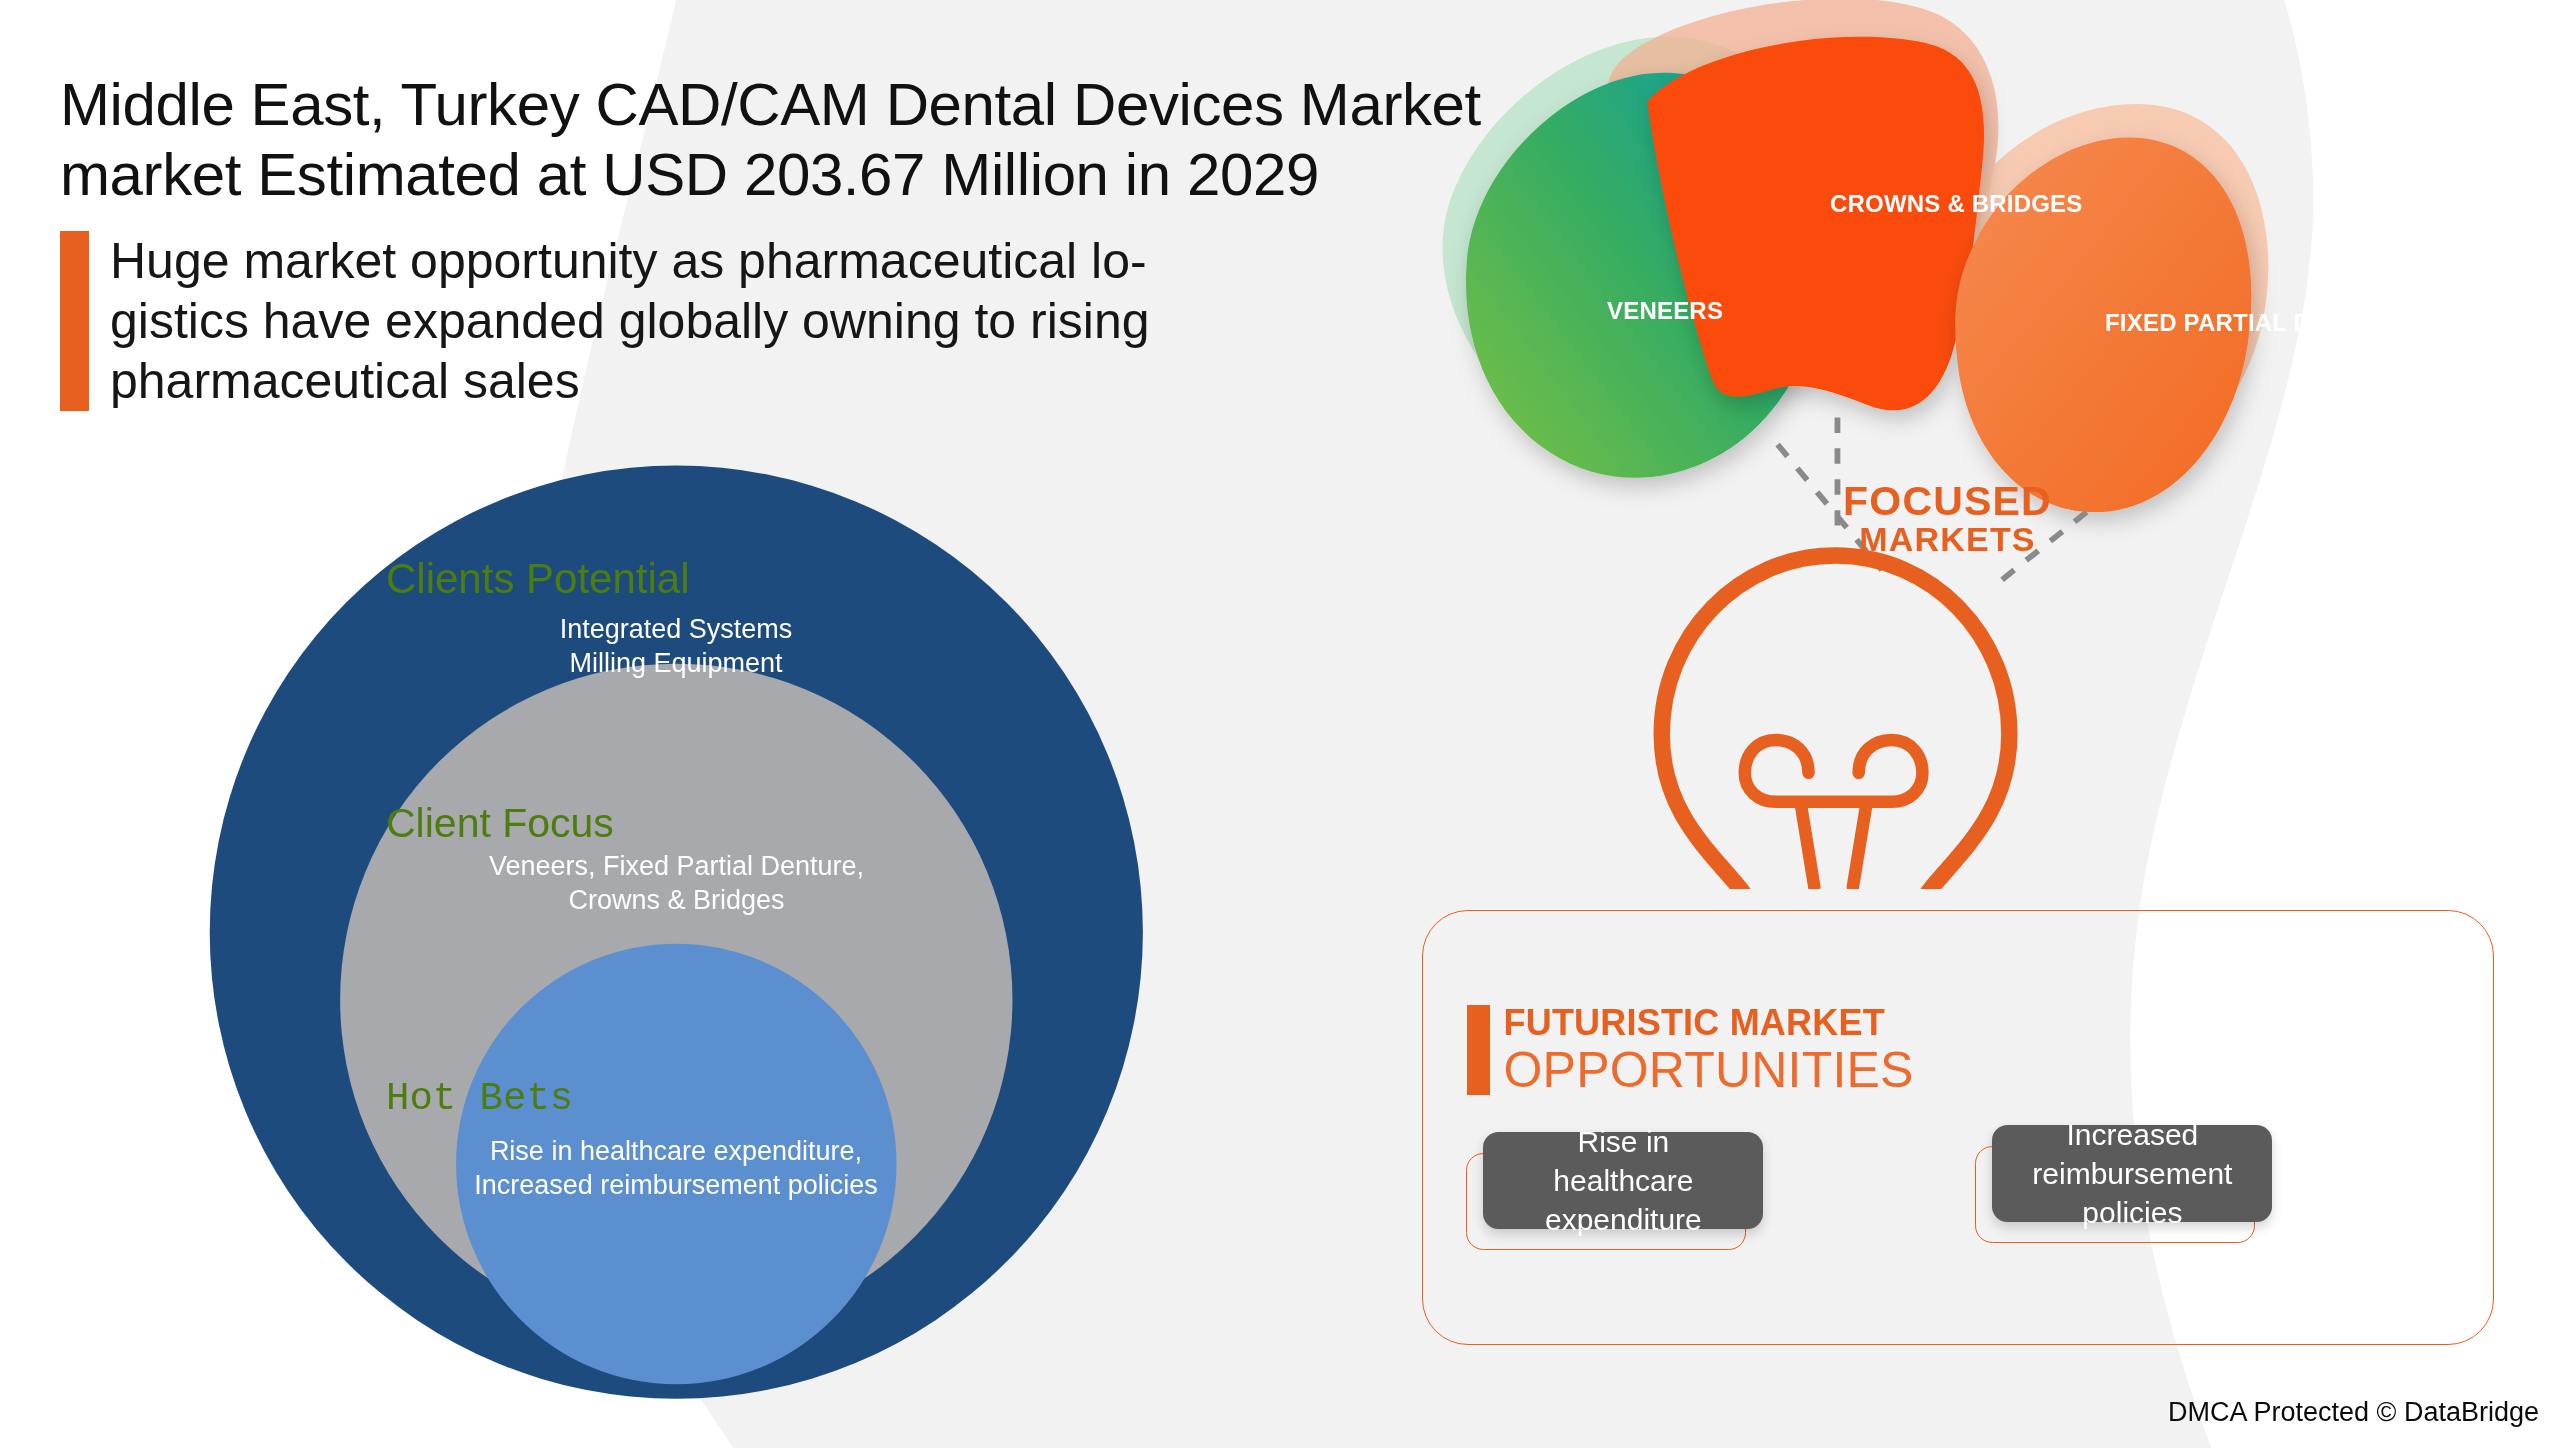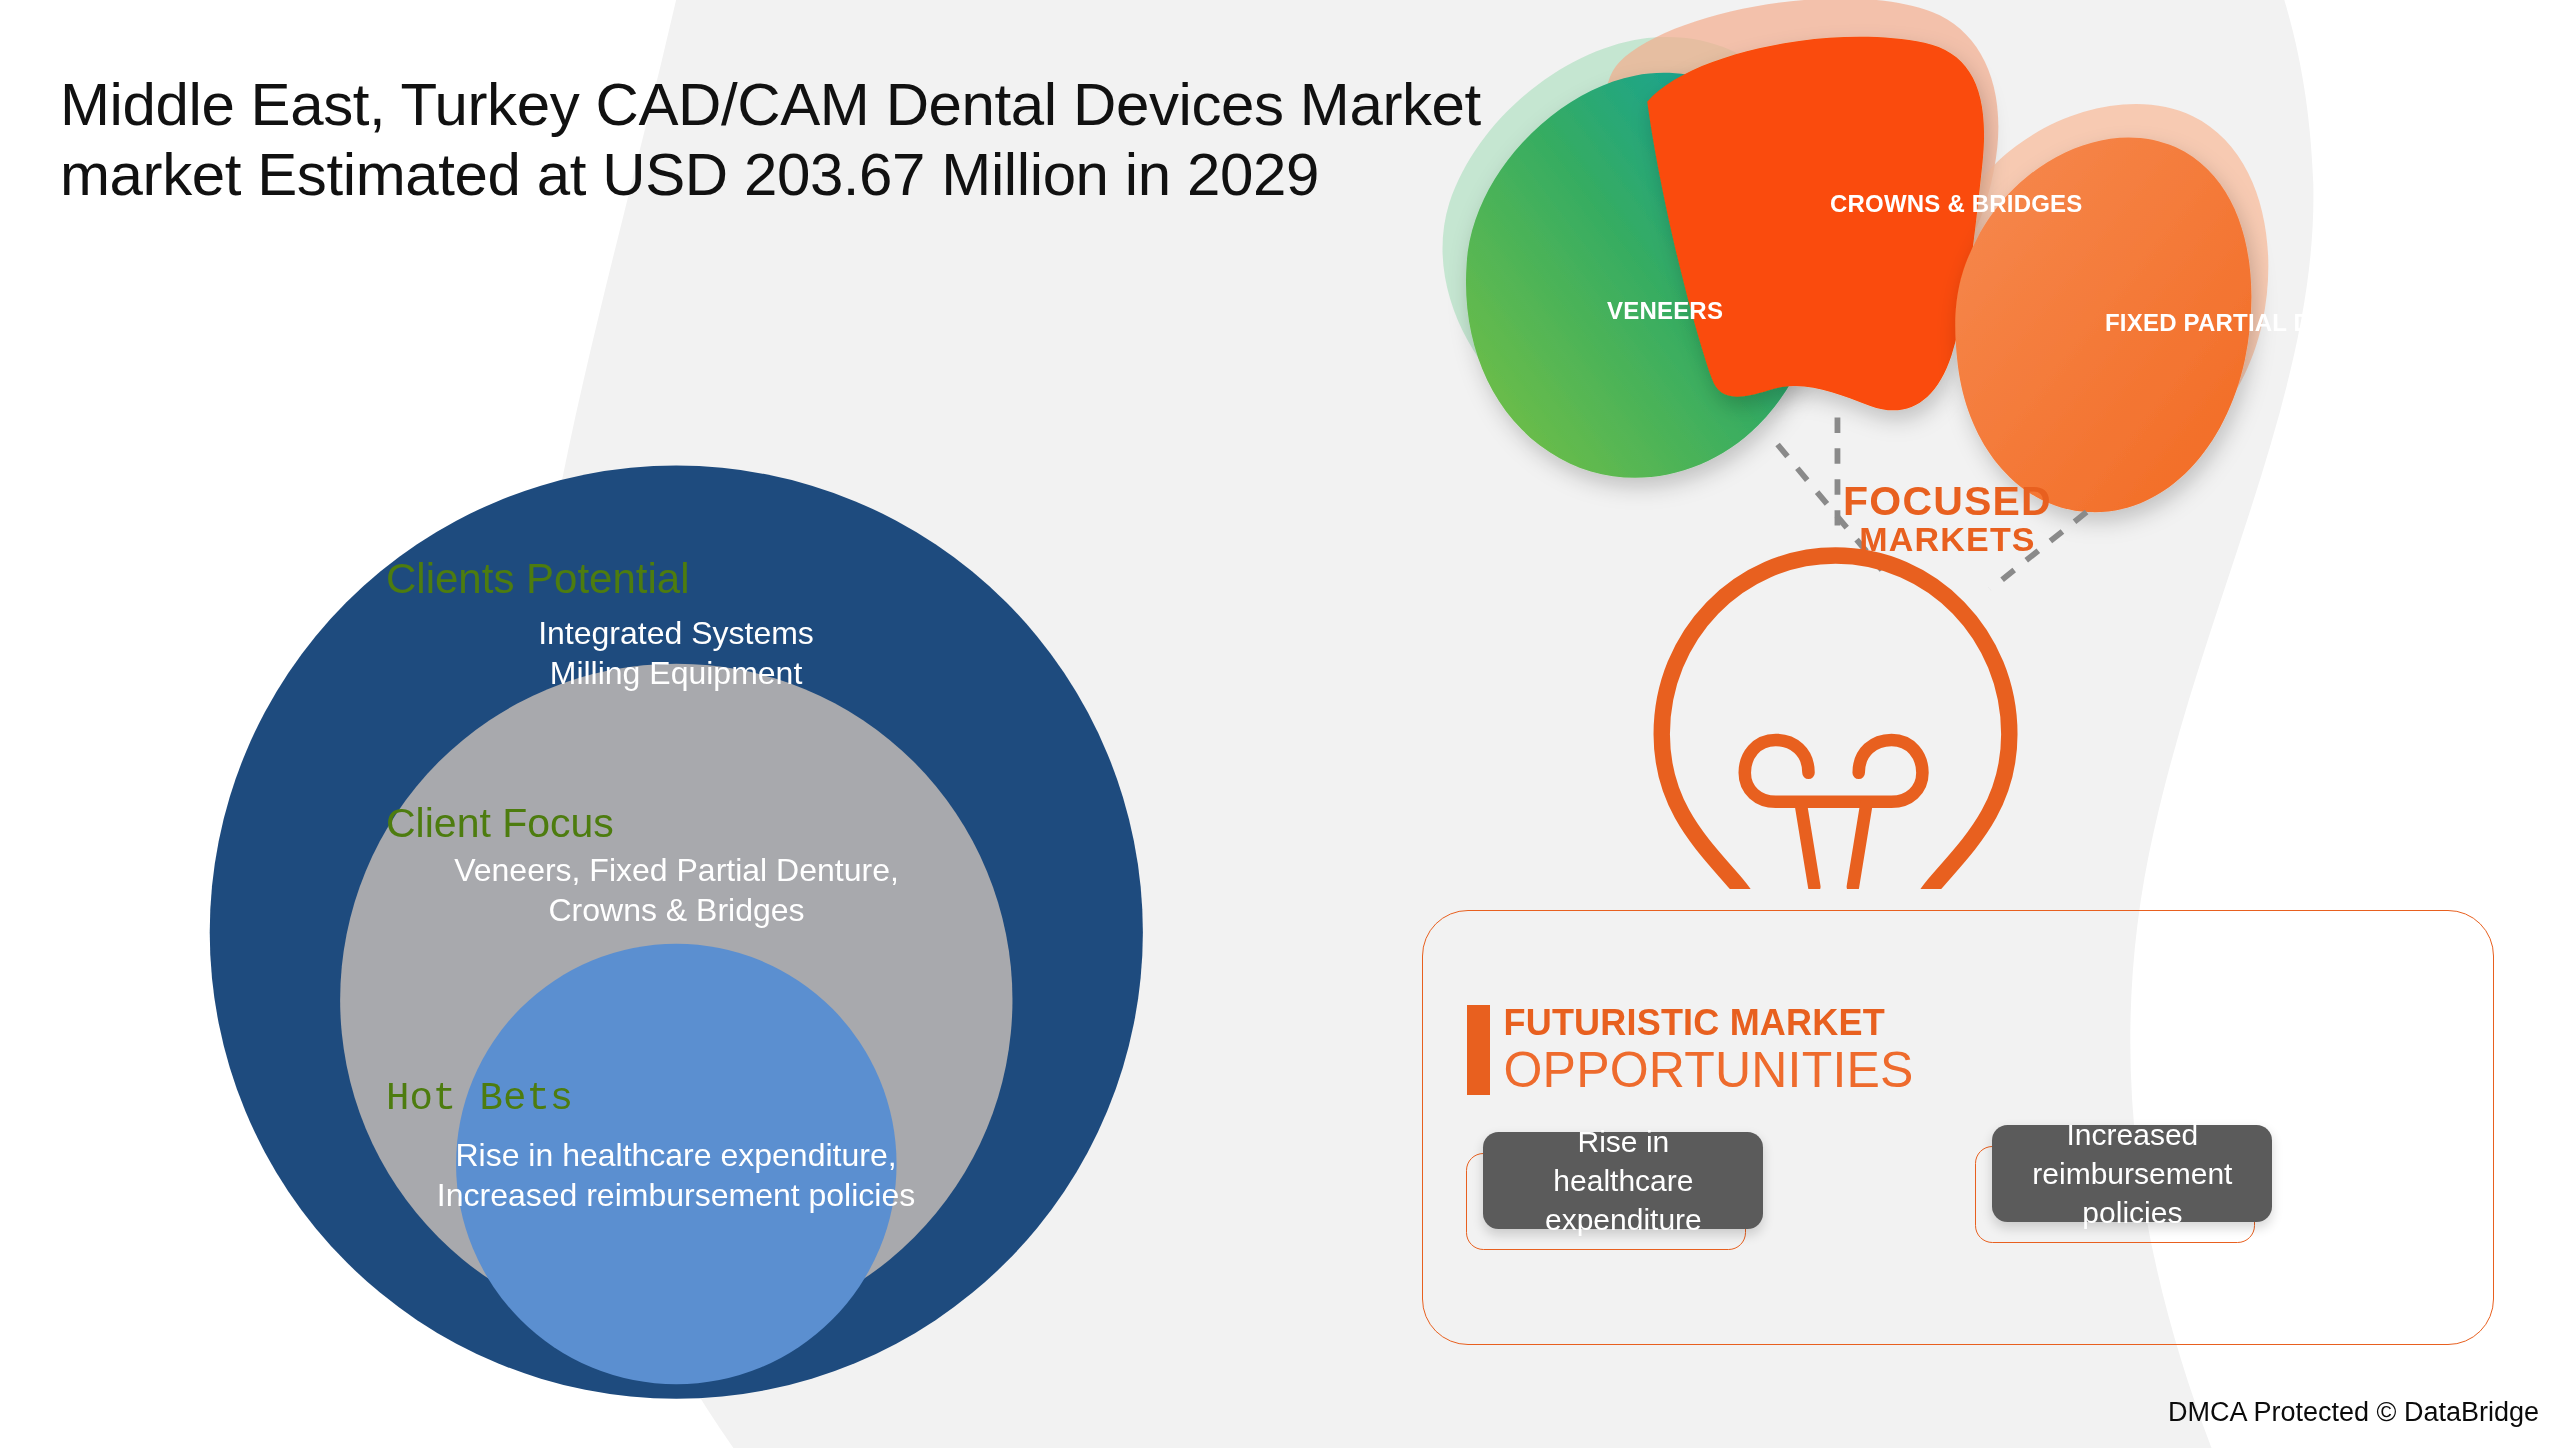--- a/index.html
+++ b/index.html
@@ -68,21 +68,21 @@
     pointer-events: none;
   }
   .ct-big   { font-size: 42px; }
   .ct-mid   { font-size: 41px; }
   .ct-small { font-size: 39px; font-family: Liberation Mono, monospace; }
   .circ-sub {
     position: absolute;
     text-align: center;
     color: #ffffff;
     z-index: 6;
-    font-size: 32px;
+    font-size: 27px;
     line-height: 1.25;
     white-space: pre-line;
     pointer-events: none;
   }
   
   #topright { position: absolute; left: 1430px; top: 0px; z-index: 4; }
   .blob-label {
     position: absolute;
     color: #ffffff;
     font-weight: bold;
@@ -189,20 +189,23 @@
     <path d="M 700 0 C 640 260 560 520 545 760 C 528 1040 620 1300 760 1500
              L 2290 1500 C 2210 1290 2180 1080 2230 860
              C 2285 615 2400 400 2395 190 C 2392 110 2380 50 2365 0 Z" fill="#F2F2F2"></path>
   </svg>
 
   <div id="headline">
     <div class="h-title">Middle East, Turkey CAD/CAM Dental Devices Market
 market Estimated at USD  203.67 Million in 2029</div>
     <div id="subwrap">
       <div id="sub-bar"></div>
+      <div class="h-sub">Huge market opportunity as pharmaceutical lo-
+gistics have expanded globally owning to rising
+pharmaceutical sales</div>
     </div>
   </div>
 
   <svg id="venn" width="1256" height="1449" viewBox="0 0 1300 1500">
     <circle cx="700" cy="965" r="483" fill="#1E4B7E"></circle>
     <circle cx="700" cy="1035" r="348" fill="#A8A9AD"></circle>
     <circle cx="700" cy="1205" r="228" fill="#5B8FD0"></circle>
   </svg>
 
   <div class="circ-title ct-big" style="left:386px; top:555px; width:580px;">Clients Potential</div>

